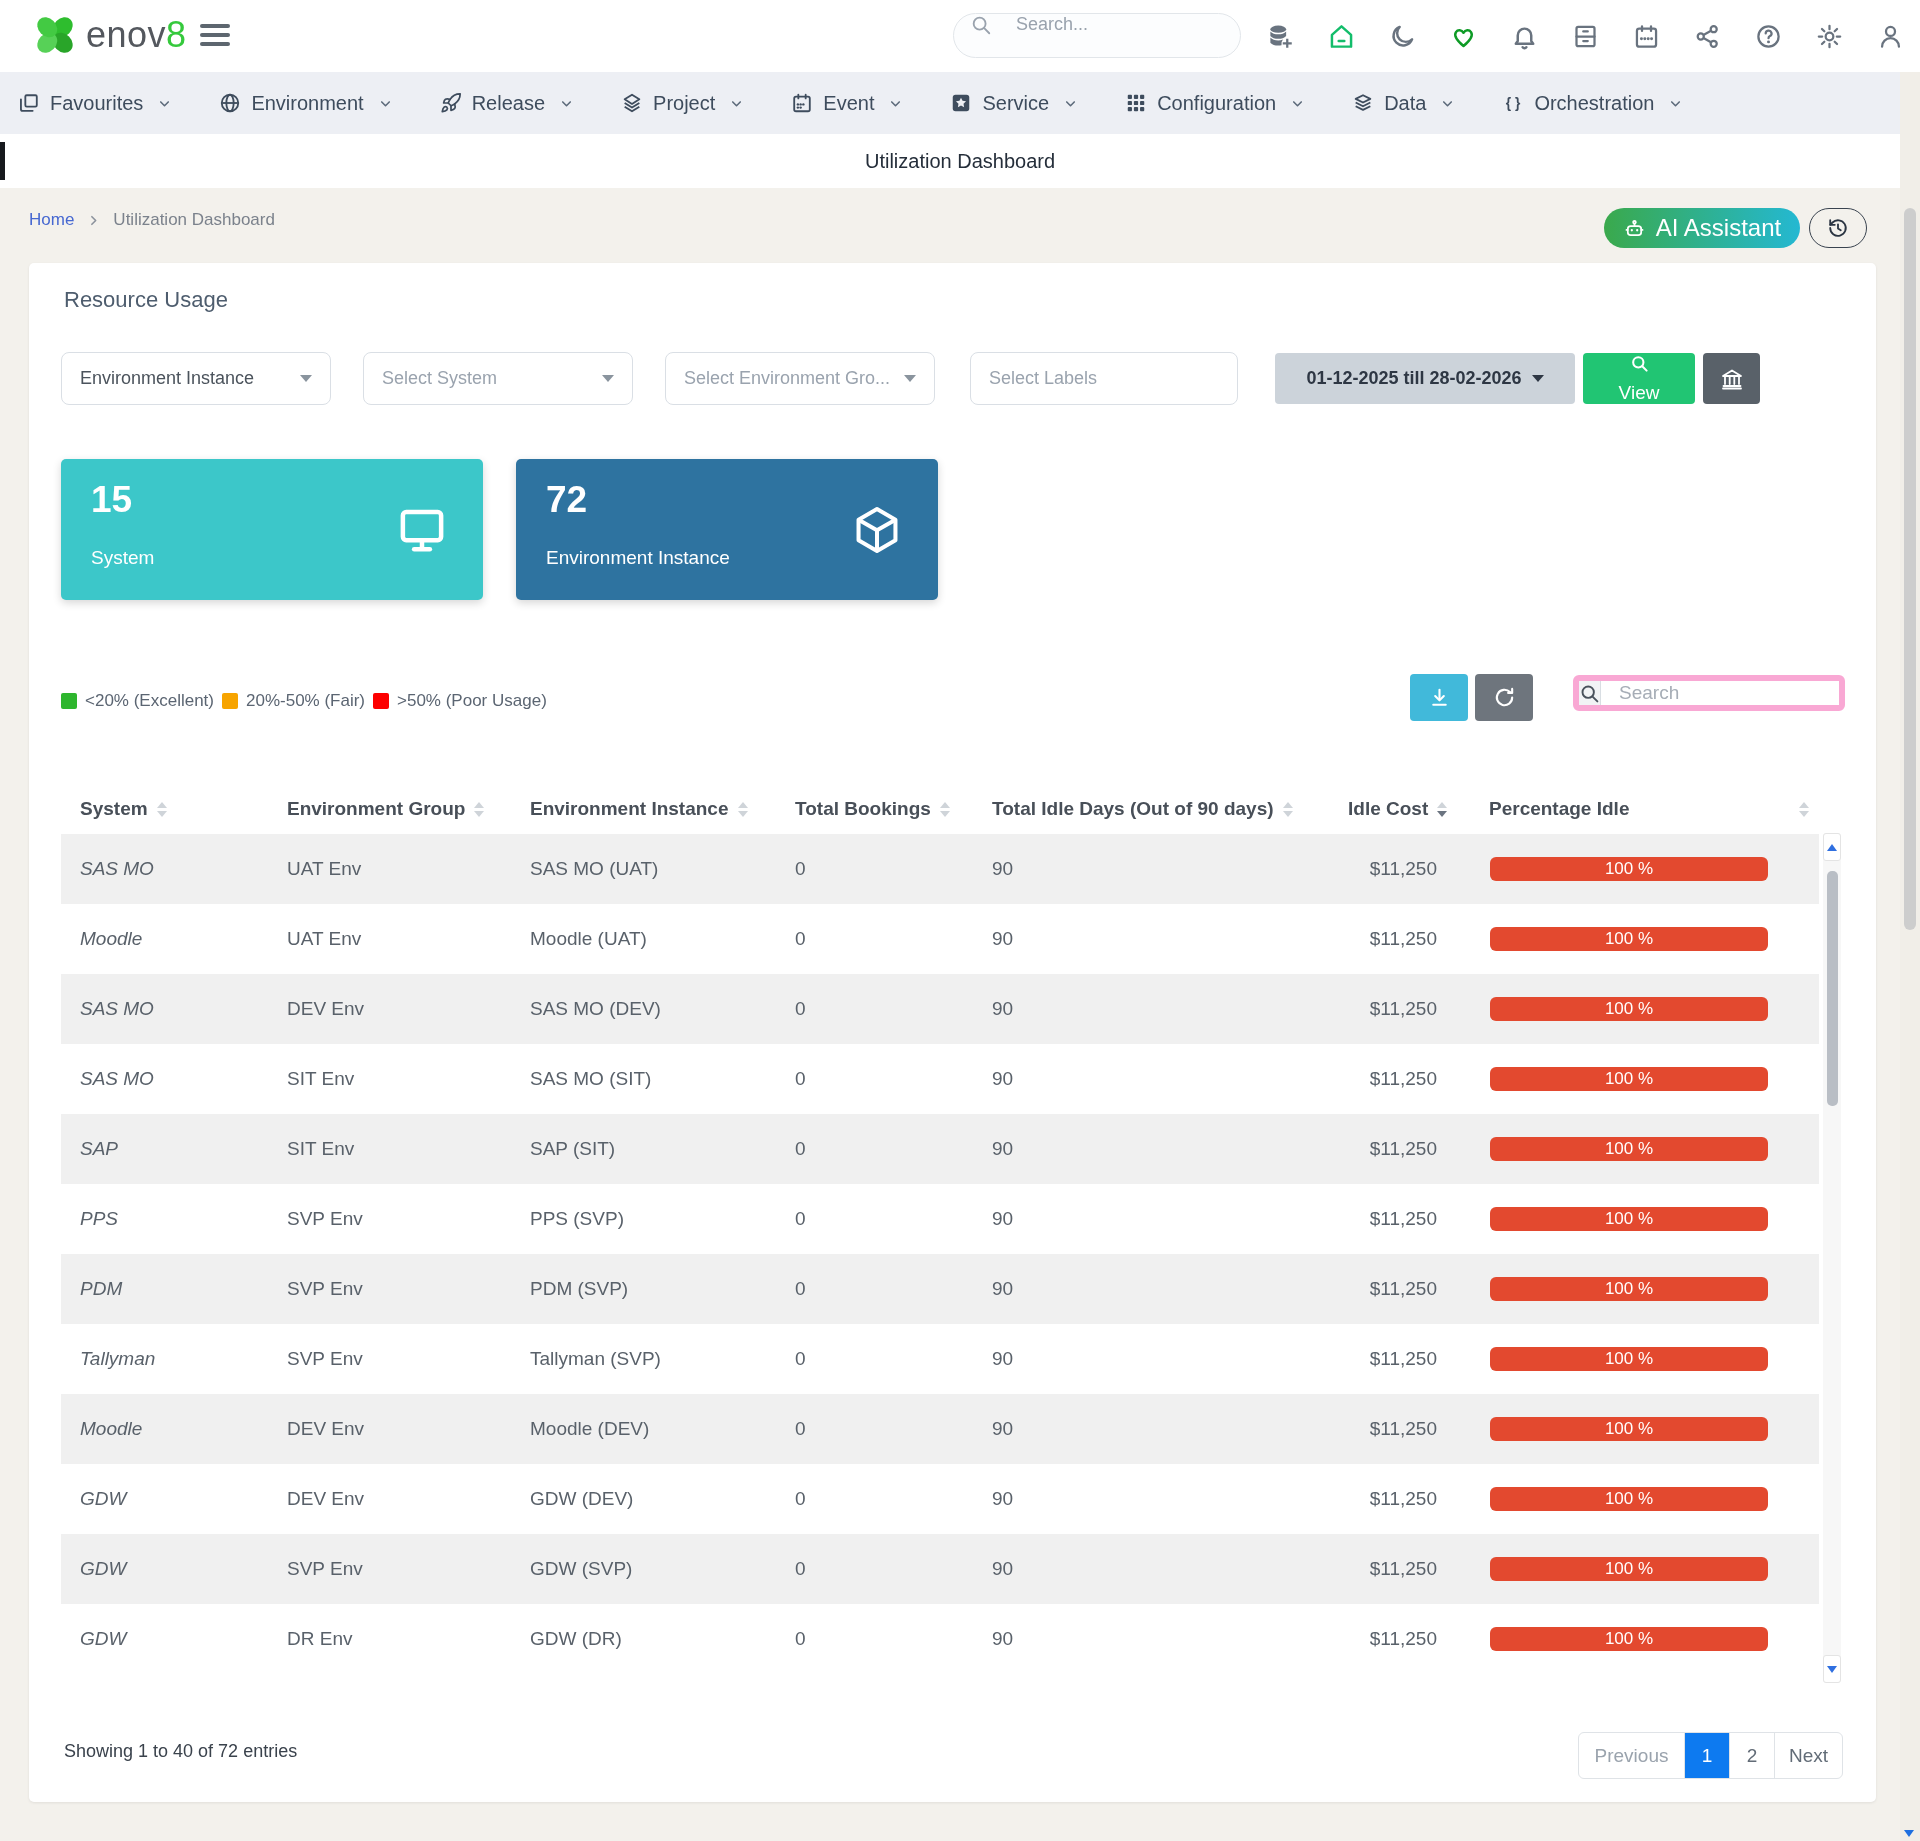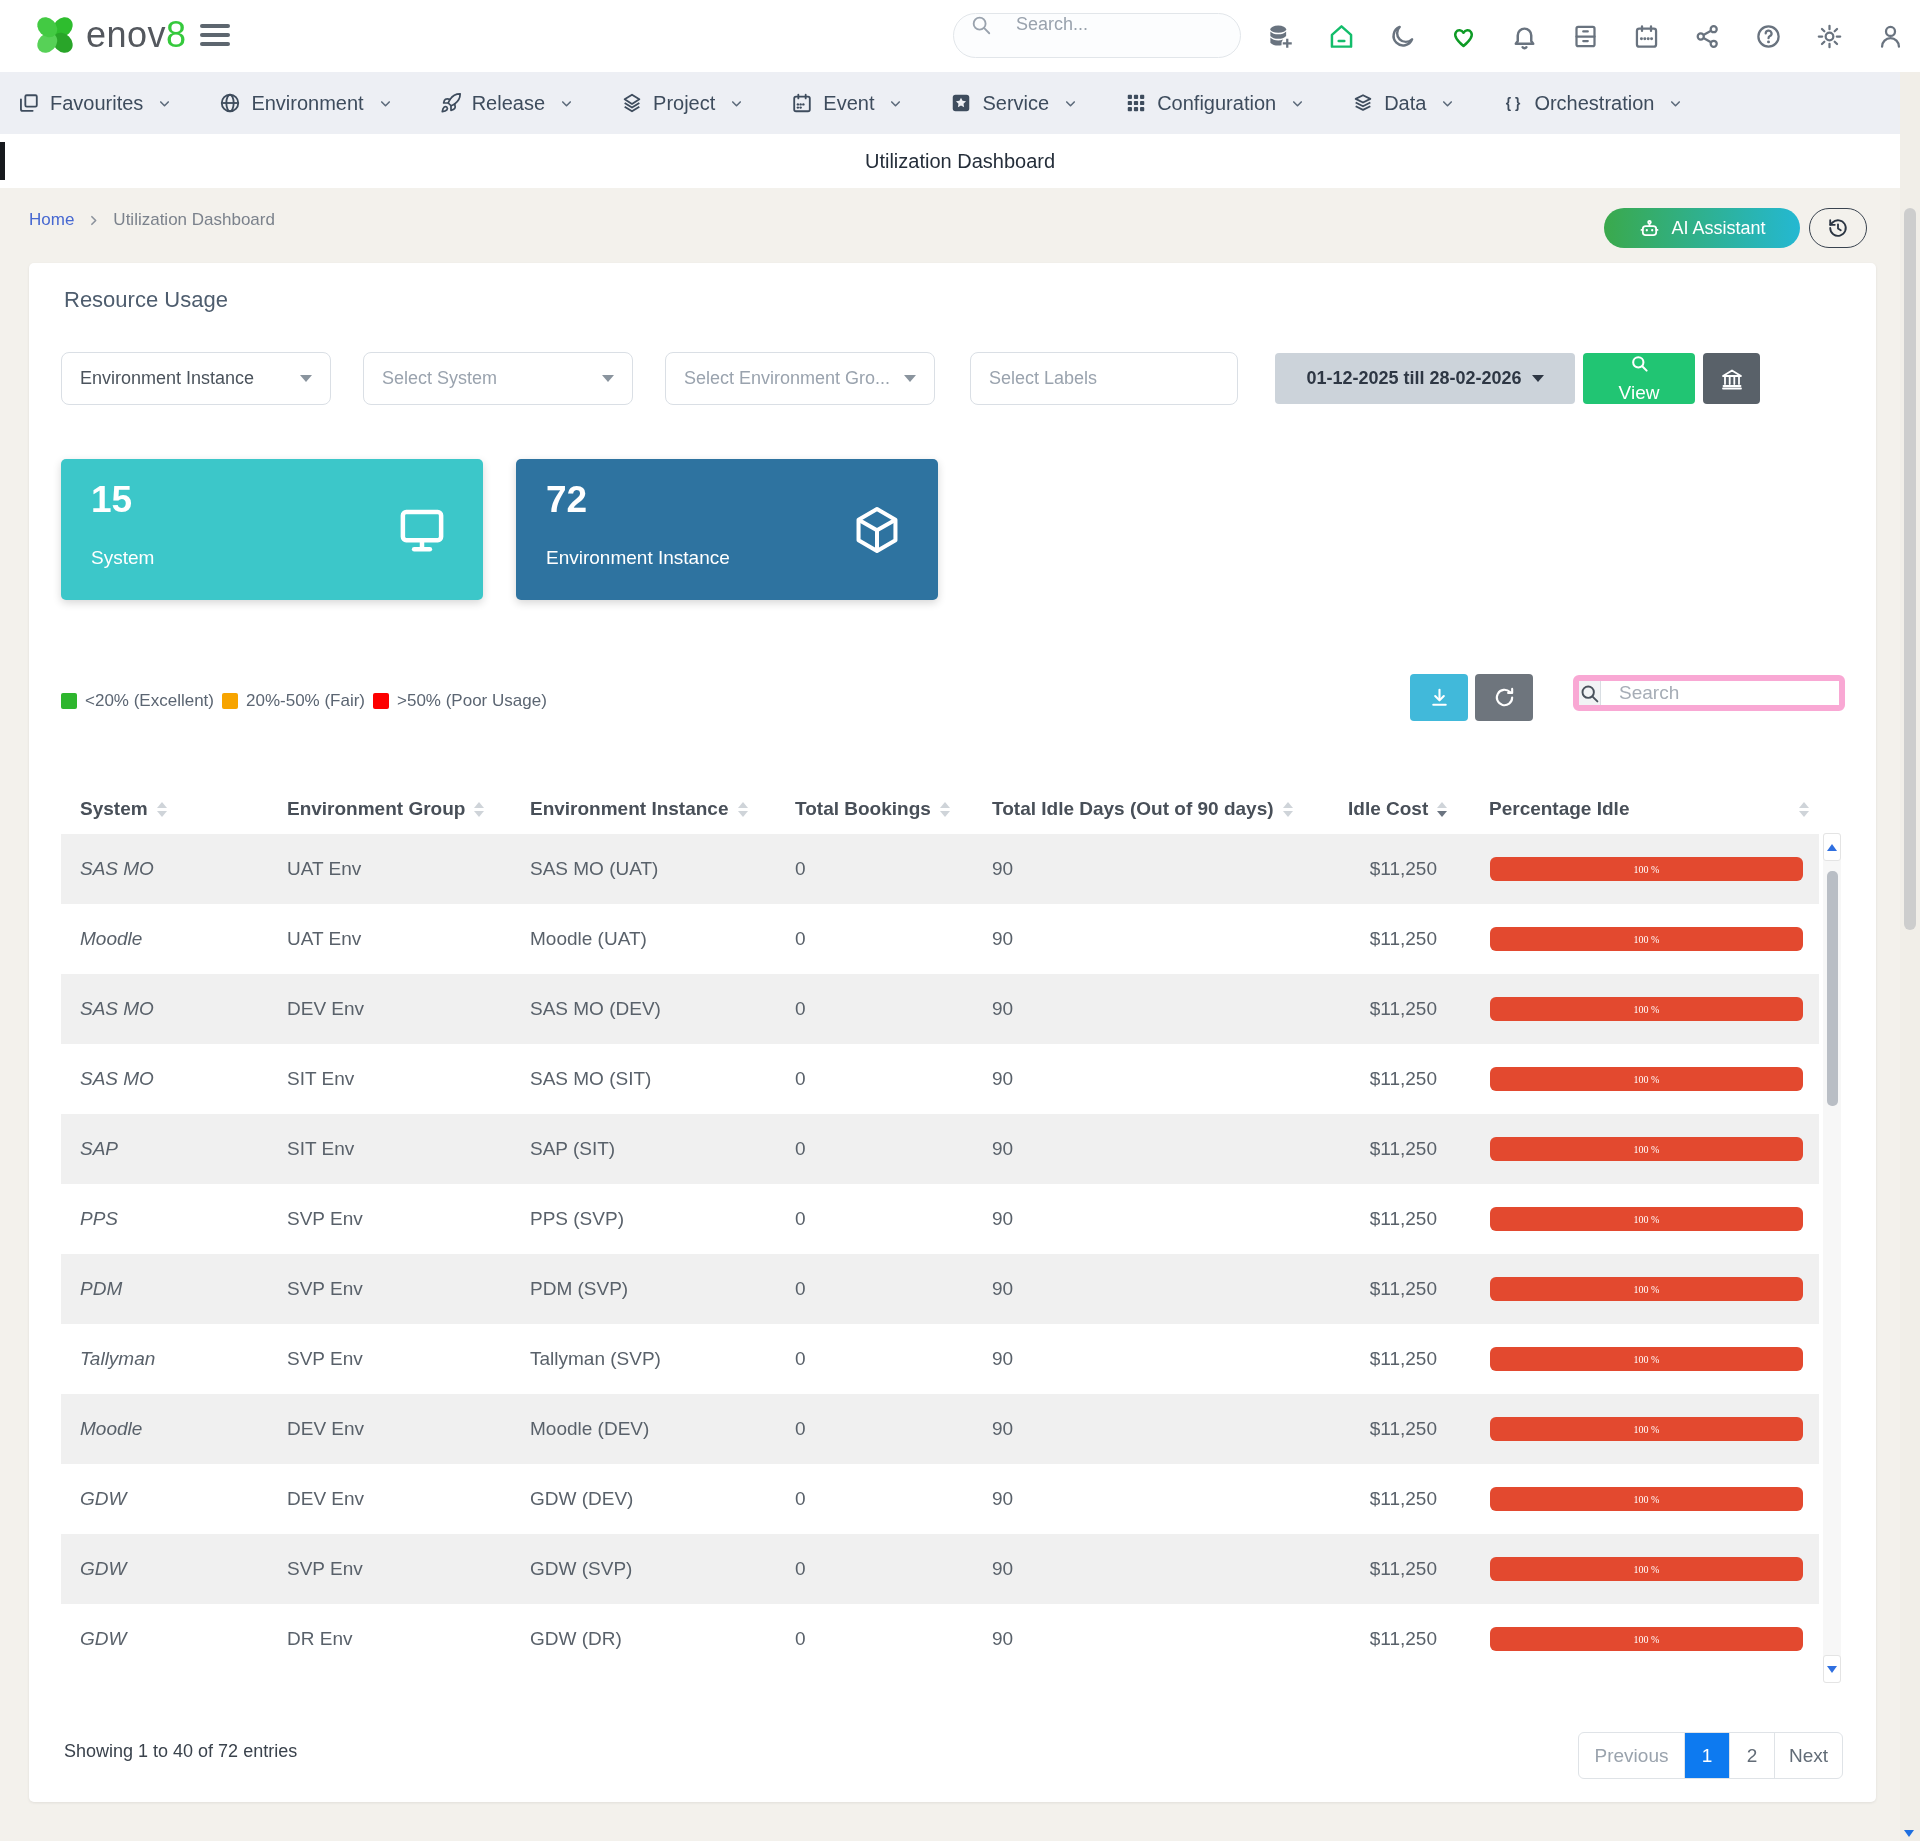--- a/index.html
+++ b/index.html
@@ -31,21 +31,21 @@
   
   .titlebar { position:absolute; top:134px; left:0; width:1920px; height:54px; background:#fff; display:flex; align-items:center; justify-content:center; font-size:20px; color:#252e3a; box-shadow:0 2px 3px rgba(0,0,0,.05); }
   .title-tab { position:absolute; left:0; top:8px; width:5px; height:38px; background:#16191d; }
 
   
   .content { position:absolute; top:188px; left:0; width:1920px; height:1653px; background:#f3f1ec; }
   .breadcrumb { position:absolute; left:29px; top:22px; display:flex; align-items:center; gap:13px; font-size:17px; }
   .bc-home { color:#4668d1; cursor:pointer; }
   .bc-sep { width:13px; height:13px; color:#8b929c; }
   .bc-cur { color:#7b828c; }
-  .ai-btn { position:absolute; left:1604px; top:20px; width:196px; height:40px; border-radius:20px; background:linear-gradient(90deg,#3aa94c,#24b8d2); display:flex; align-items:center; justify-content:center; gap:10px; color:#fff; font-size:18px; cursor:pointer; }
+  .ai-btn { position:absolute; left:1604px; top:20px; width:196px; height:40px; border-radius:20px; background:linear-gradient(90deg,#3aa94c,#24b8d2); display:flex; align-items:center; justify-content:center; gap:10px; color:#fff; font-size:24px; cursor:pointer; }
   .hist-btn { position:absolute; left:1809px; top:20px; width:58px; height:40px; border-radius:20px; border:1.5px solid #39434f; display:flex; align-items:center; justify-content:center; color:#2b3542; cursor:pointer; }
 
   
   .panel { position:absolute; left:29px; top:75px; width:1847px; height:1539px; background:#fff; border-radius:5px; box-shadow:0 1px 3px rgba(0,0,0,.08); }
   .panel-title { position:absolute; left:35px; top:24px; font-size:22px; color:#4e5d6e; }
 
   .dd { position:absolute; top:89px; height:53px; width:270px; border:1px solid #dadfe5; border-radius:8px; background:#fff; display:flex; align-items:center; padding:0 18px; font-size:18px; cursor:pointer; }
   .dd .val { color:#4b535c; } .dd .ph { color:#9aa3ae; }
   .caret { width:0; height:0; border-left:6px solid transparent; border-right:6px solid transparent; border-top:7px solid #8a949e; margin-left:auto; }
   .dd-labels input { border:none; outline:none; width:100%; font-size:18px; font-family:inherit; color:#4b535c; }
@@ -80,21 +80,21 @@
   .sort .up { border-bottom:6px solid #cfd4d9; }
   .sort .dn { border-top:6px solid #cfd4d9; }
   .sort .dark { border-top-color:#6b7480; }
   .tbody { position:absolute; left:32px; top:571px; width:1758px; }
   .t-row { height:70px; align-items:center; }
   .t-row:nth-of-type(odd) { background:#f0f0f0; }
   .td { display:flex; align-items:center; font-size:19px; color:#59616a; }
   .td:first-child { padding-left:19px;font-style:italic; }
   .td-cost { justify-content:flex-end; padding-right:21px; }
   .td-bar { padding-left:32px; }
-  .bar { width:313px; height:24px; border-radius:6px; background:var(--bar-color,#e3492f); display:flex; align-items:center; justify-content:center; color:#fff; font-size:10px;font-family:Liberation Serif, serif; }
+  .bar { width:278px; height:24px; border-radius:6px; background:var(--bar-color,#e3492f); display:flex; align-items:center; justify-content:center; color:#fff; font-size:17px; }
 
   
   .isb { position:absolute; left:1794px; top:570px; width:18px; height:850px; background:#f7f7f7; border-radius:3px; }
   .isb .btn { position:absolute; left:0; width:18px; height:28px; background:#fff; border:1px solid #e4e4e4; border-radius:3px; display:flex; align-items:center; justify-content:center; cursor:pointer; }
   .isb .btn.up { top:0; } .isb .btn.down { bottom:0; }
   .tri-up { width:0; height:0; border-left:5px solid transparent; border-right:5px solid transparent; border-bottom:7px solid #2f6fe0; }
   .tri-dn { width:0; height:0; border-left:5px solid transparent; border-right:5px solid transparent; border-top:7px solid #2f6fe0; }
   .isb .thumb { position:absolute; left:3.5px; top:38px; width:11px; height:235px; background:#b9bec5; border-radius:5px; cursor:grab; }
 
   

